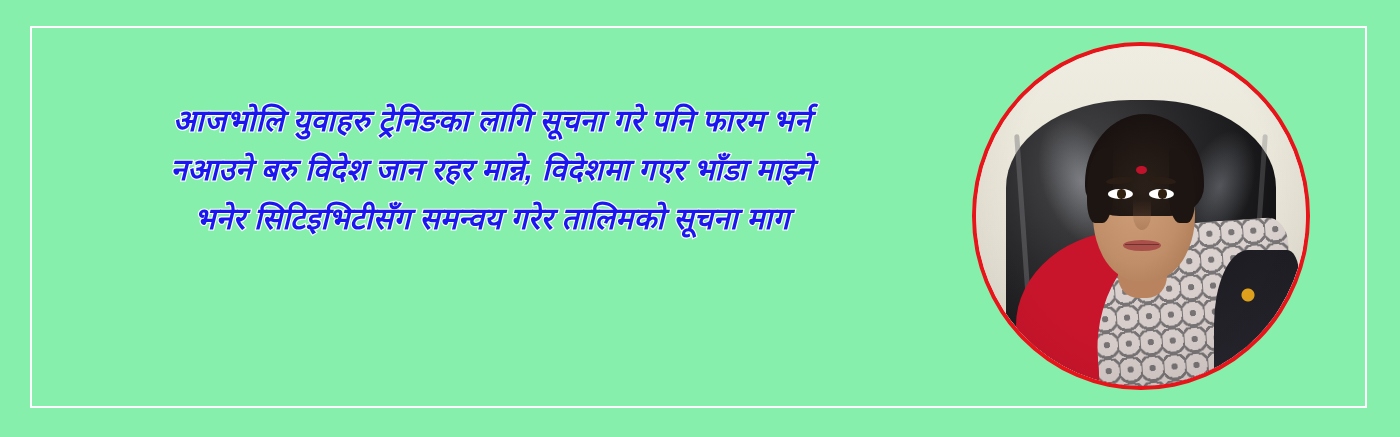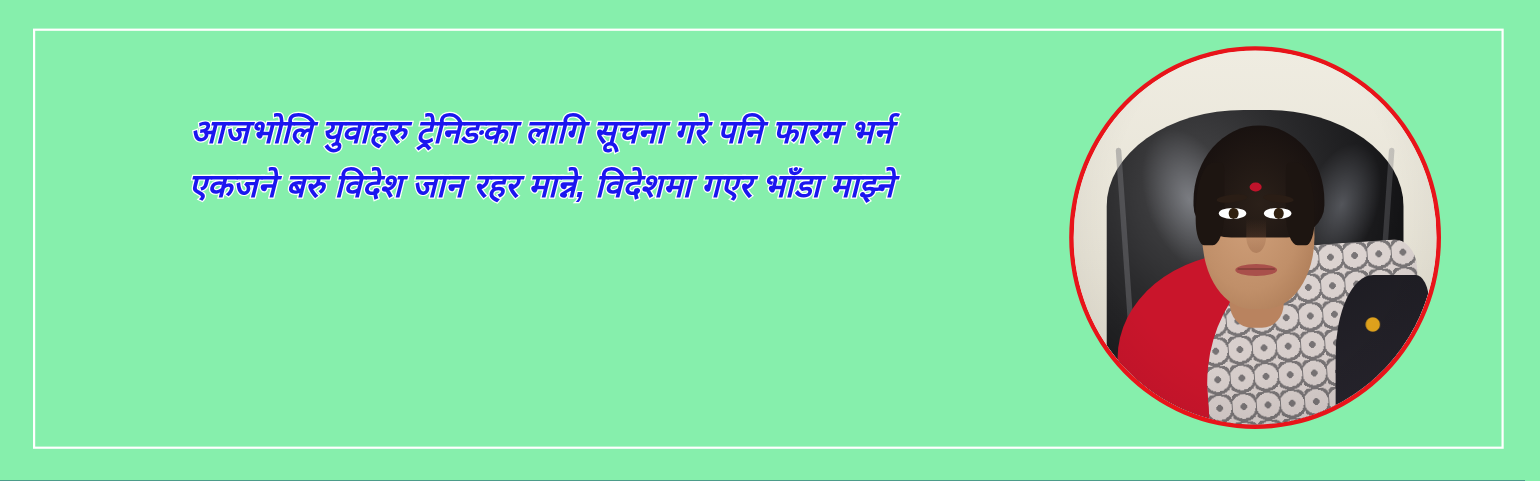--- a/index.html
+++ b/index.html
@@ -301,21 +301,22 @@
 </style>
 </head>
 <body>
 
 <div id="quote-card">
 
   <div id="inner-frame"></div>
 
   <div id="quote-text">
     <div class="quote-line">आजभोलि युवाहरु ट्रेनिङका लागि सूचना गरे पनि फारम भर्न</div>
-    <div class="quote-line">एकजने बरु विदेश जान रहर मान्ने, विदेशमा गएर भाँडा माझ्ने</div>
+    <div class="quote-line">नआउने बरु विदेश जान रहर मान्ने, विदेशमा गएर भाँडा माझ्ने</div>
+    <div class="quote-line">भनेर सिटिइभिटीसँग समन्वय गरेर तालिमको सूचना माग</div>
   </div>
 
   <div id="portrait">
     <div id="portrait-photo">
       <div class="wall"></div>
       <div class="chair"></div>
       <div class="chair-gloss"></div>
       <div class="chair-gloss2"></div>
       <div class="chair-seam-l"></div>
       <div class="chair-seam-r"></div>

